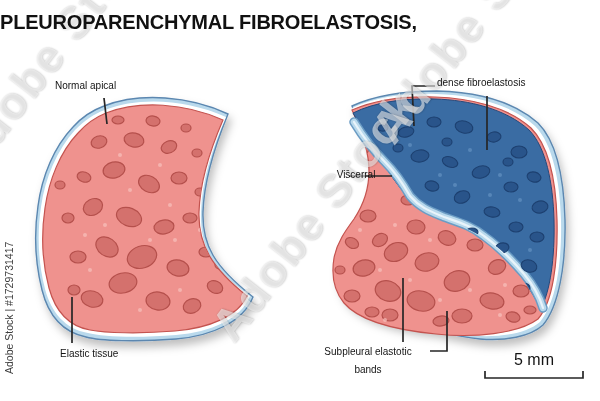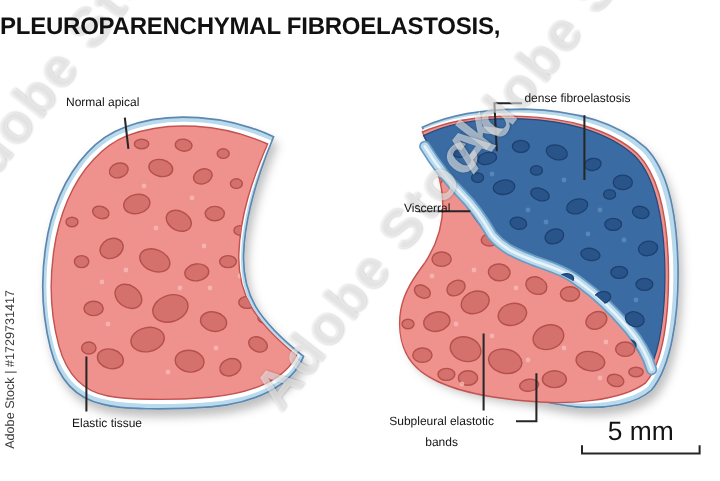--- a/index.html
+++ b/index.html
@@ -212,16 +212,16 @@
   <div class="lbl" style="left:55px;top:77px;">Normal apical</div>
   <div class="lbl" style="left:437px;top:74px;text-align:right;">dense fibroelastosis</div>
   <div class="lbl center" style="left:290px;top:166px;width:72px;margin-left:30px;">
     <div>Vis̄cerral</div>
   </div>
   <div class="lbl" style="left:37px;top:345px;margin-left:23px;">Elastic tissue</div>
   <div class="lbl center" style="left:282px;top:343px;width:172px;">
     <div>Subpleural elastotic</div>
     <div>bands</div>
   </div>
-  <div class="lbl" style="left:485px;top:351px;width:98px;text-align:center;font-size:22px;">5 mm</div>
+  <div class="lbl" style="left:485px;top:351px;width:98px;text-align:center;font-size:16px;">5 mm</div>
 
   <div class="wm-side">Adobe Stock | #1729731417</div>
 </div>
 
 </body></html>

